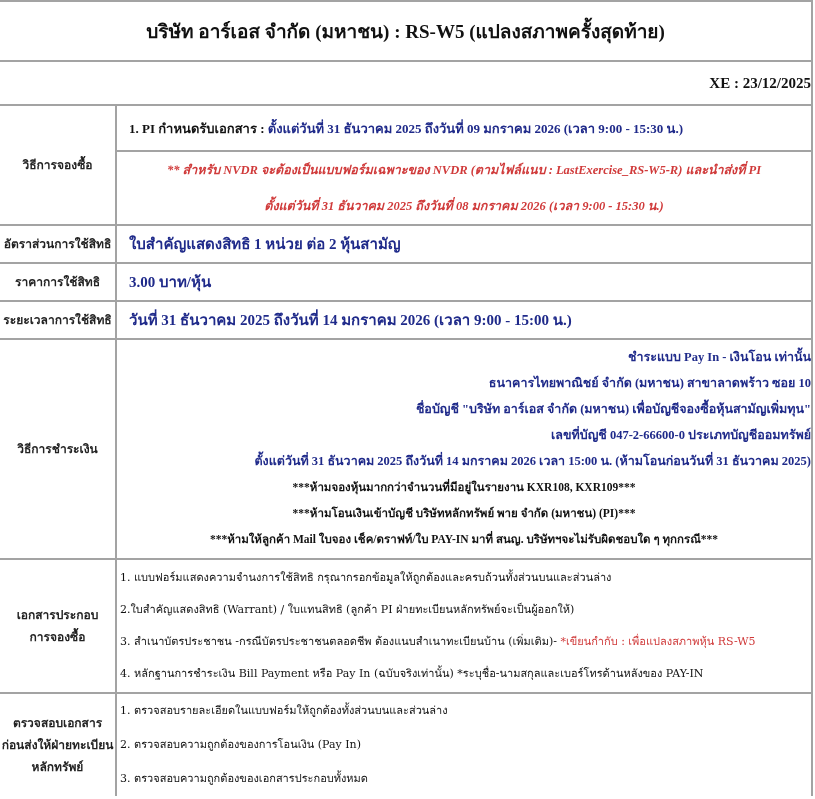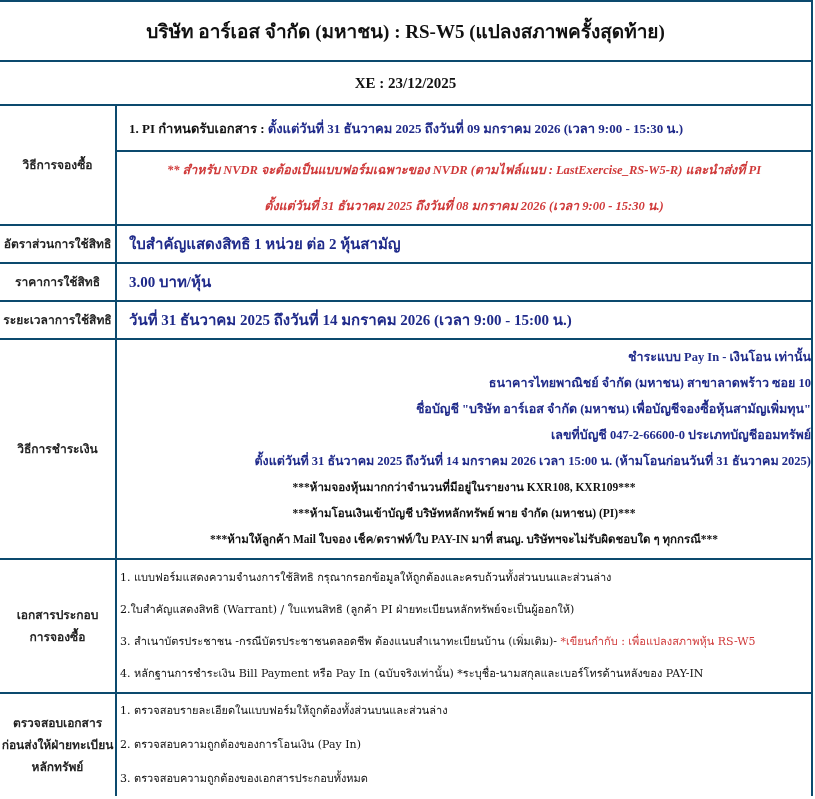--- a/index.html
+++ b/index.html
@@ -1,22 +1,22 @@
 <!DOCTYPE html>
 <html><head>
 <meta charset="utf-8">
 <style>
   html, body { margin: 0; padding: 0; background: #ffffff; }
   body { width: 815px; height: 799px; overflow: hidden; position: relative; font-family: "Liberation Serif", "DejaVu Serif", serif; color: #111; }
   .sheet { position: absolute; left: 0; top: 0; width: 813px; }
   table { border-collapse: collapse; width: 813px; table-layout: fixed; }
-  td { border: 2px solid #0c4a6e; padding: 0; vertical-align: middle; }
+  td { border: 2px solid #a3a3a3; padding: 0; vertical-align: middle; }
   td.noleft { border-left: none; }
   .title-cell { height: 58px; text-align: center; font-weight: bold; font-size: 19px; }
-  .xe-cell { height: 42px; text-align: center; font-weight: bold; font-size: 15px; margin-top: 34px; }
+  .xe-cell { height: 42px; text-align: right; font-weight: bold; font-size: 15px; margin-top: 34px; }
   .label { width: 114px; text-align: center; font-size: 12px; font-weight: bold; color: #222; line-height: 22px; }
   .blue { color: #1f2a8a; }
   .red { color: #d03a3a; }
   .pi-line { height: 44px; padding-left: 12px; font-size: 13px; font-weight: bold; }
   .nvdr { height: 72px; text-align: center; font-size: 12.5px; font-weight: bold; line-height: 36px; font-style: italic; }
   .rowh { height: 36px; padding-left: 12px; font-size: 15px; font-weight: bold; margin-top: 12px; }
   .pay { text-align: center; font-size: 12px; font-weight: bold; line-height: 26px; padding: 4px 0 6px 0; }
   .pay .blue { font-size: 12.5px; text-align: right; }
   .pay .black { color: #111; font-size: 11.5px; }
   .docs { font-size: 11px; line-height: 32px; padding: 2px 0 2px 3px; font-family: "DejaVu Serif", serif; }

